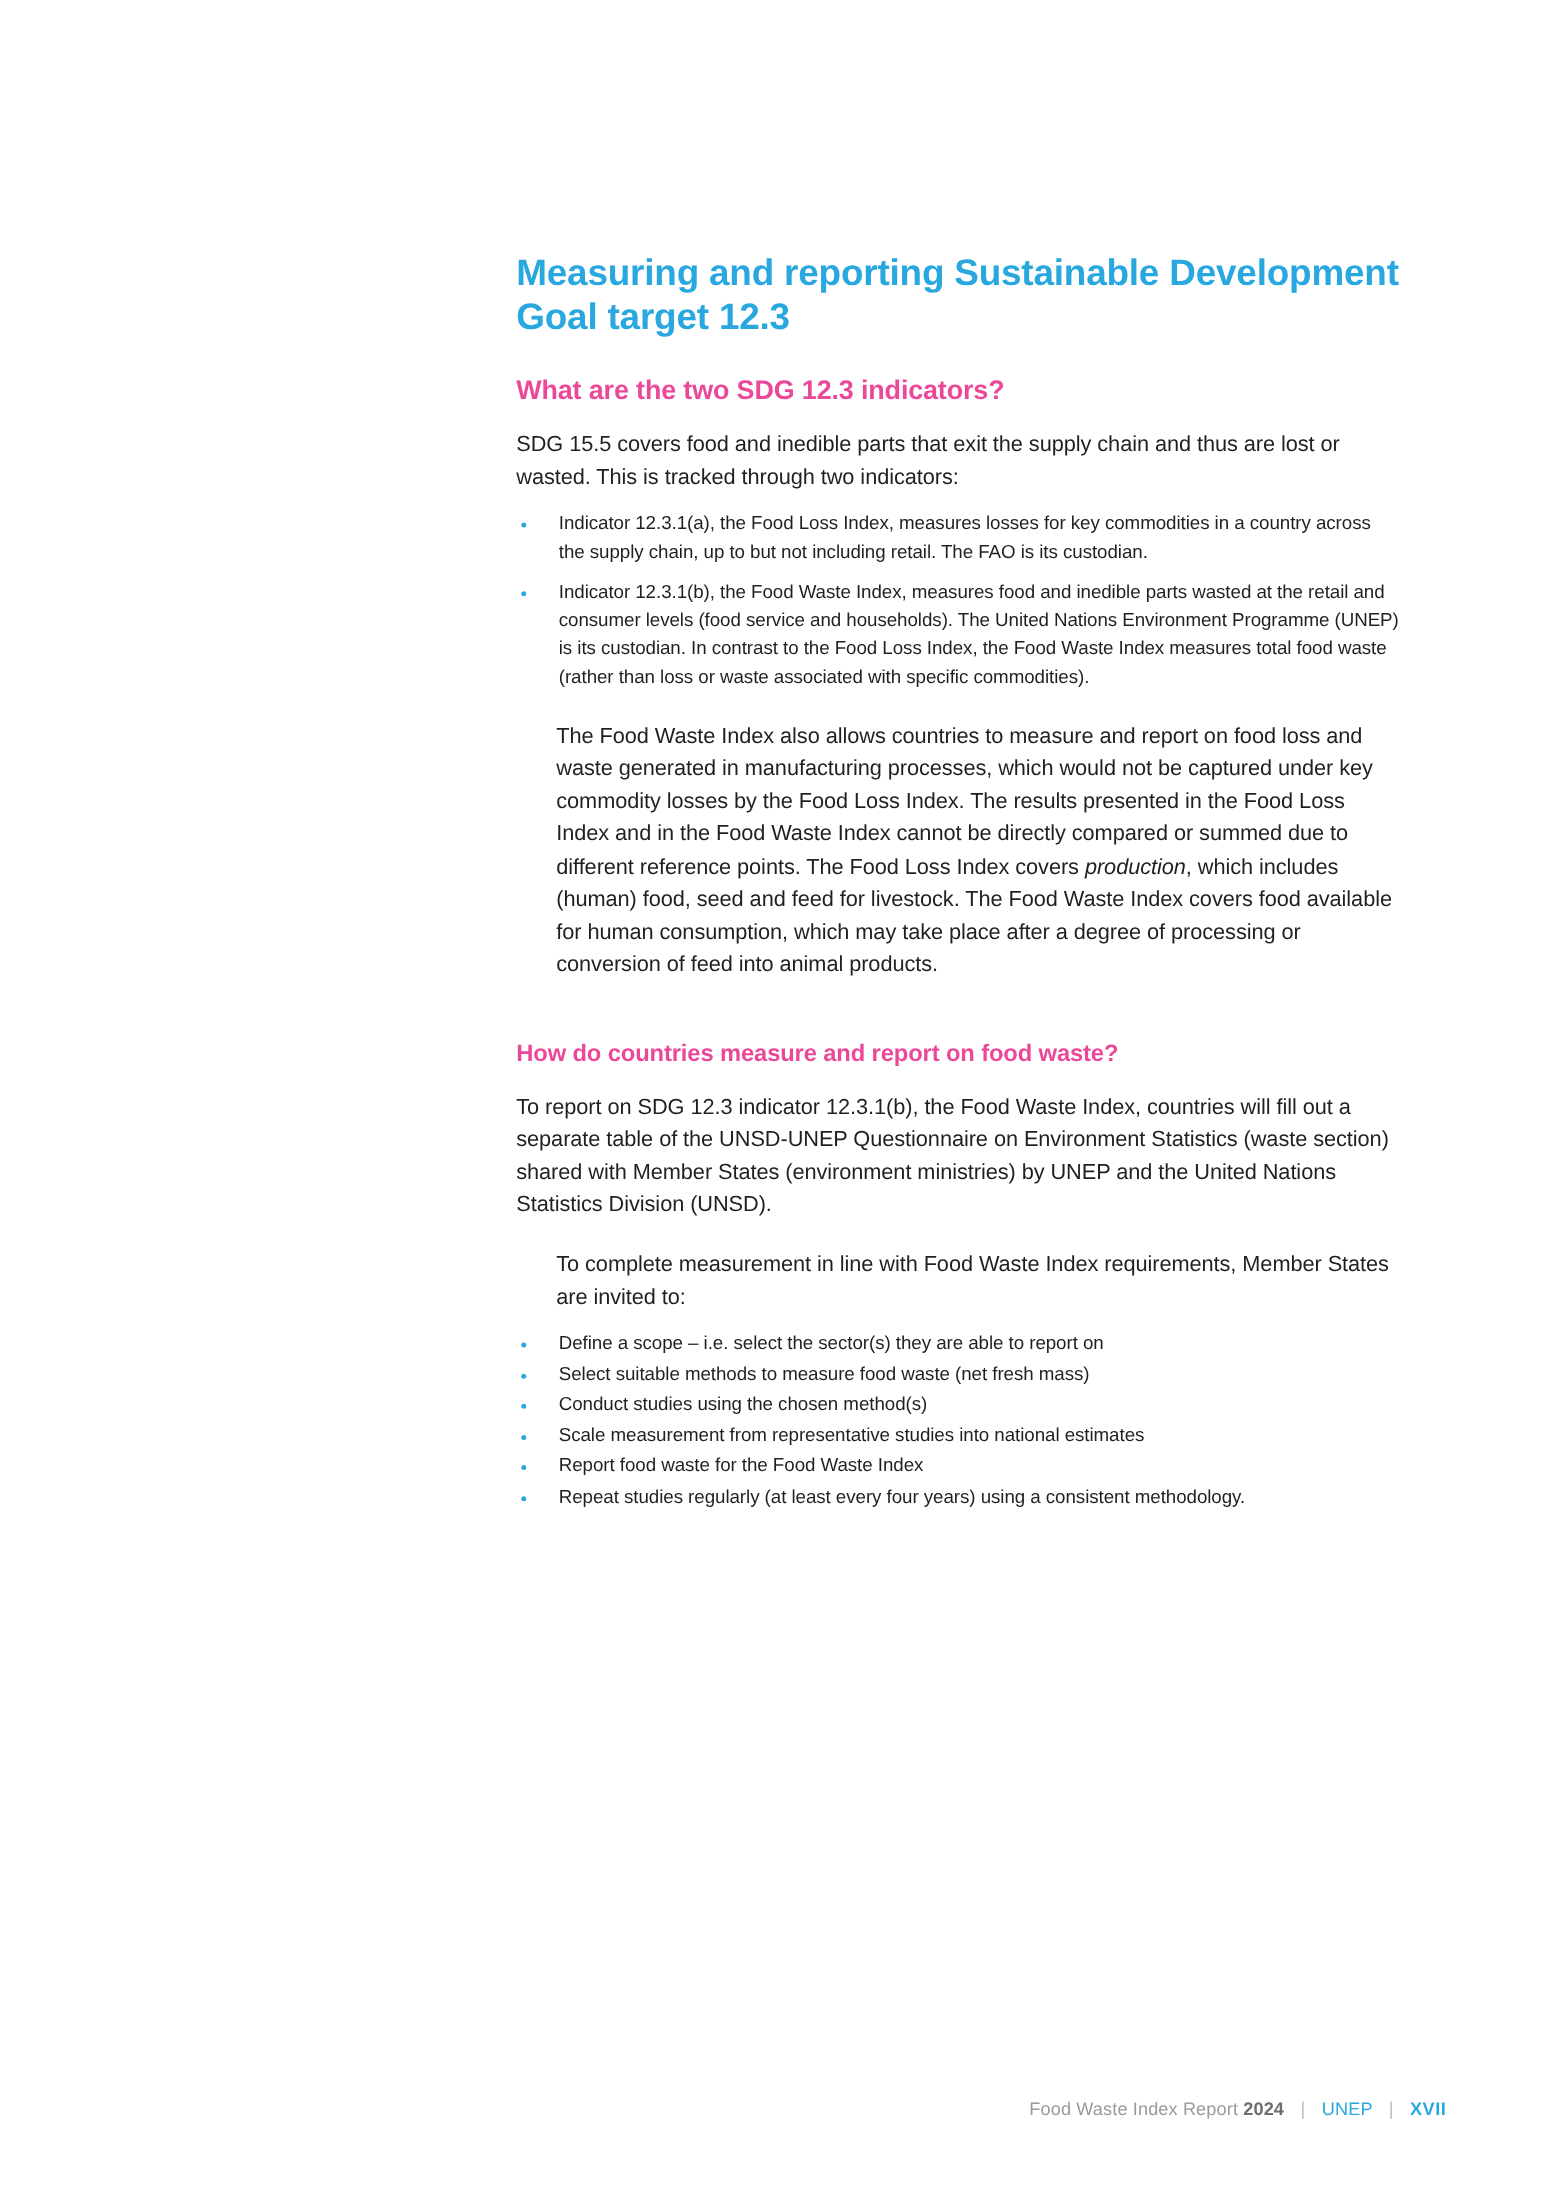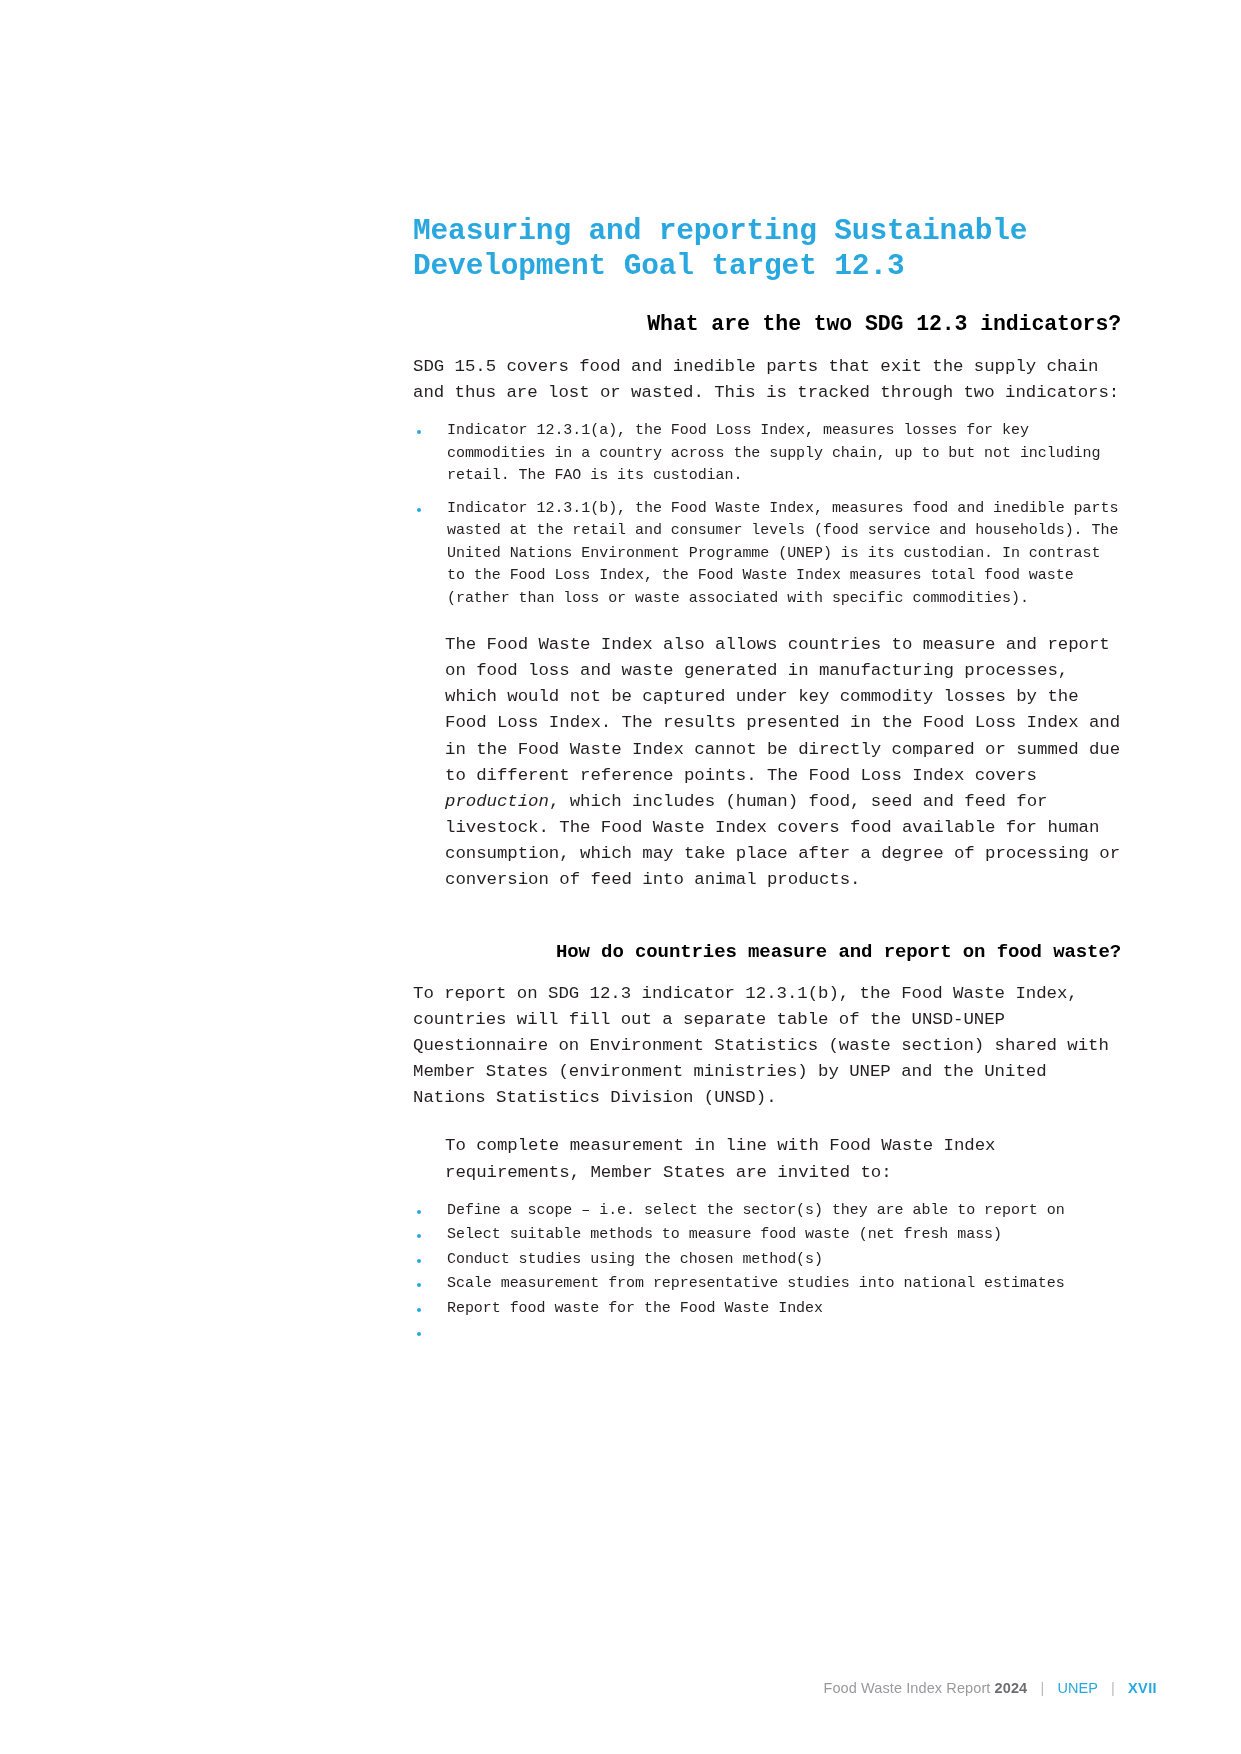--- a/index.html
+++ b/index.html
@@ -18,42 +18,40 @@
     position: absolute;
     left: 0; top: 0;
     width: 1241px;
     height: 1754px;
     background: #ffffff;
     overflow: hidden;
   }
   .content {
     position: absolute;
     left: 413px;
-    top: 214px;
+    top: 202px;
     width: 708px;
-    font-family: Liberation Mono, monospace;
   }
 
   
   .h1 {
     color: #29a8df;
     font-size: 29.5px;
     font-weight: bold;
     line-height: 1.17;
     letter-spacing: -0.15px;
     margin: 0 0 0 0;
   }
   .h2 {
-    color: #000000;
+    color: #ec4899;
     font-size: 21.5px;
     font-weight: bold;
     line-height: 1.25;
     letter-spacing: -0.1px;
     margin: 28px 0 0 0;
-    text-align: right;
   }
   .h2.second {
     margin-top: 48px;
     font-size: 19px;
   }
 
   
   p.body {
     color: #231f20;
     font-size: 17.4px;
@@ -165,20 +163,21 @@
       <li>
         <span class="dot"></span>
         <span>Scale measurement from representative studies into national estimates</span>
       </li>
       <li>
         <span class="dot"></span>
         <span>Report food waste for the Food Waste Index</span>
       </li>
       <li>
         <span class="dot"></span>
+        <span>Repeat studies regularly (at least every four years) using a consistent methodology.</span>
       </li>
     </ul>
 
   </div>
 
   <div class="footer">
     <span class="rep">Food Waste Index Report</span>
     <span class="year">2024</span>
     <span class="sep">|</span>
     <span class="unep">UNEP</span>

